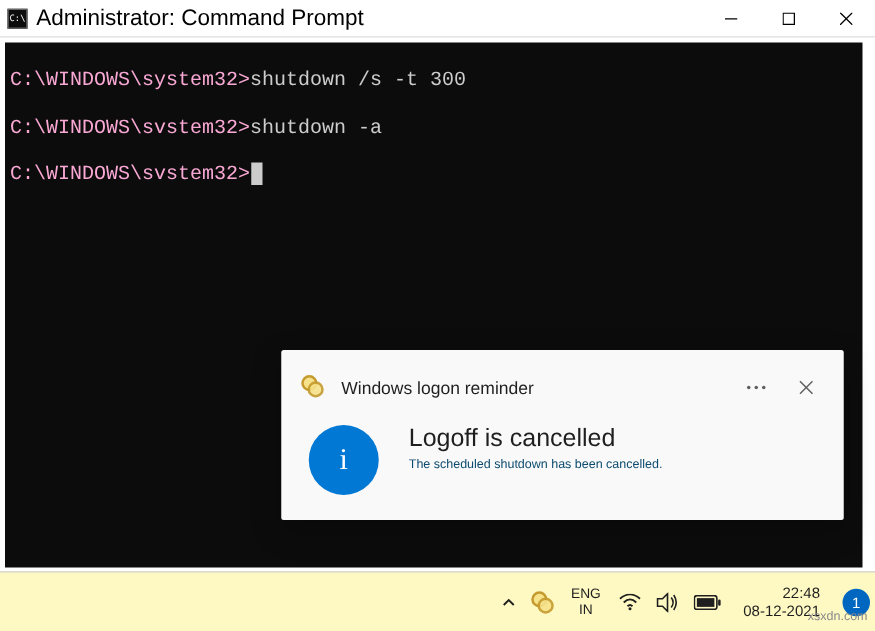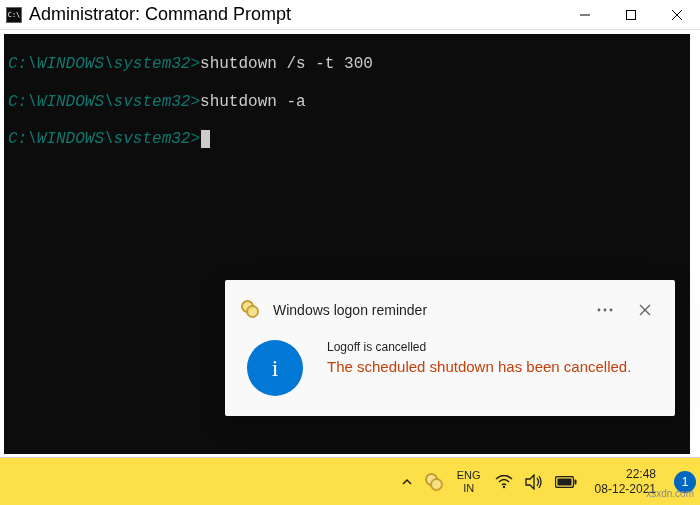--- a/index.html
+++ b/index.html
@@ -53,21 +53,21 @@
       font-size: 16px;
       line-height: 1.6;
       padding: 18px 4px 4px 4px;
       height: 420px;
       width: 686px;
       margin: 4px 0 0 4px;
       position: relative;
     }
     .term-line { white-space: pre; margin-bottom: 12px; }
     .term-line:last-child { margin-bottom: 0; }
-    .prompt { color: #0f766e; font-style: italic; }
+    .prompt { color: #f9a8d4; }
     .cmd { color: #ccc; text-align: center; }
     .cursor {
       display: inline-block;
       width: 9px; height: 18px;
       background: #ccc;
       vertical-align: text-bottom;
       margin-left: 1px;
     }
     
     .toast {
@@ -109,38 +109,38 @@
       background: #0078d4;
       display: flex; align-items: center; justify-content: center;
       color: #fff;
       font-family: Georgia, serif;
       font-size: 24px;
       margin-left: 6px;
       margin-right: 24px;
       flex-shrink: 0;
     }
     .toast-text-title {
-      font-size: 12px;
+      font-size: 20px;
       color: #1f1f1f;
       font-weight: 400;
       margin-bottom: 2px;
     }
     .toast-text-body {
-      font-size: 15px;
-      color: #c2410c;
+      font-size: 10px;
+      color: #0c4a6e;
       line-height: 1.4;
     }
     
     .taskbar {
       position: absolute;
       bottom: 0;
       left: 0;
       right: 0;
       height: 48px;
-      background: #fde047;
+      background: #fef9c3;
       border-top: 1px solid #d0d0d0;
       display: flex;
       align-items: center;
       justify-content: flex-end;
       padding-right: 4px;
     }
     .tray { display: flex; align-items: center; gap: 12px; }
     .tray-icon {
       display: flex; align-items: center; justify-content: center;
       color: #1f1f1f;

